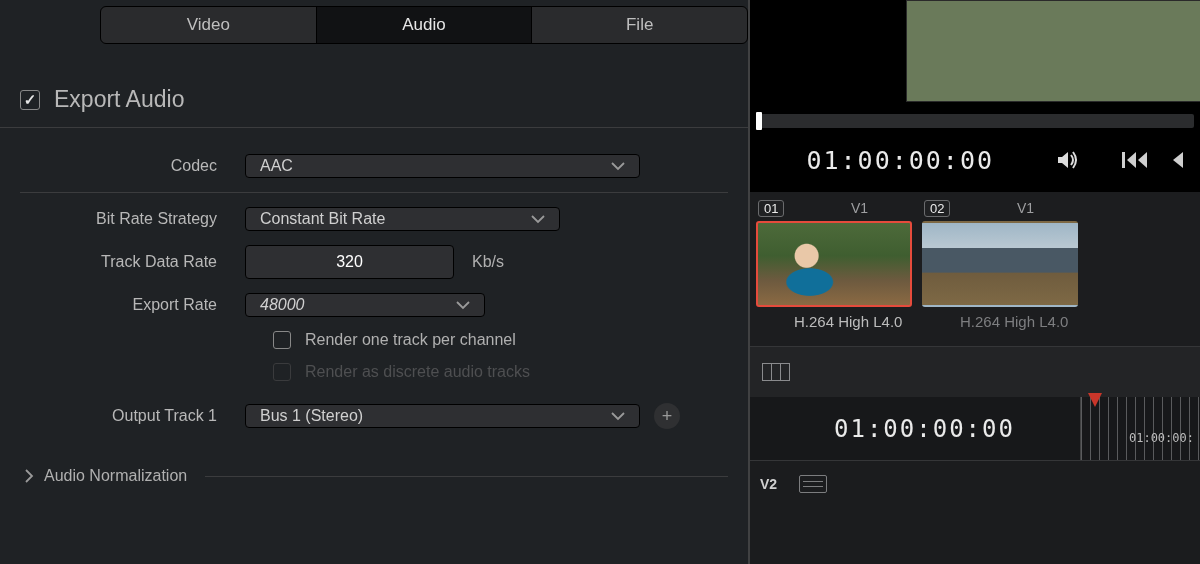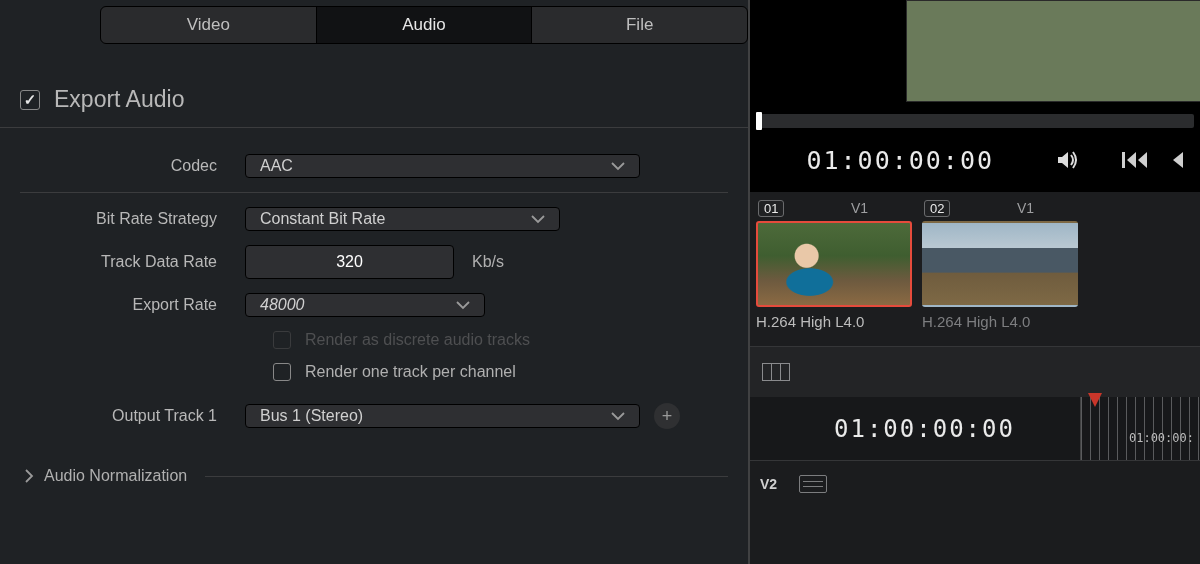--- a/index.html
+++ b/index.html
@@ -82,21 +82,21 @@
   .hiker{
     background:
       radial-gradient(circle at 32% 40%, #e9c8a8 0%, #e9c8a8 10%, transparent 11%),
       radial-gradient(ellipse at 34% 72%, #106f9a 0%, #106f9a 16%, transparent 17%),
       linear-gradient(180deg,#4d6a3a 0%, #3f5e30 40%, #6d5a3f 70%, #8b6a43 100%);
   }
   .truck{
     background:
       linear-gradient(180deg,#9fb6c6 0%, #b9c8d2 30%, #495864 31%, #495864 60%, #6f5c3e 61%, #7e6945 100%);
   }
-  .clip-label{margin-top:6px;font-size:15px;color:#bcbcbc;}
+  .clip-label{margin-top:6px;font-size:15px;color:#bcbcbc;margin-left:38px;}
   .clip.dim .clip-label{color:#7d7e80;}
 
   .timeline-strip{height:50px;background:#232426;display:flex;align-items:center;padding:0 12px;}
   .layout-icon{width:28px;height:18px;border:1px solid #8a8b8d;display:flex;}
   .layout-icon .c{flex:1;border-right:1px solid #8a8b8d;}
   .layout-icon .c:last-child{border-right:none;}
 
   .ruler-row{height:64px;background:#17181a;display:flex;align-items:center;position:relative;border-bottom:1px solid #353638;}
   .ruler-tc{font-family:ui-monospace,Menlo,monospace;font-size:24px;color:#eaeaea;letter-spacing:2px;margin-left:84px;}
   .ruler{position:absolute;right:0;top:0;bottom:0;width:120px;border-left:1px solid #404142;background:repeating-linear-gradient(90deg,#5a5b5d 0,#5a5b5d 1px,transparent 1px,transparent 9px);}
@@ -165,28 +165,28 @@
       <div class="select xs">
         <span>48000</span>
         <span class="caret">
           <svg width="14" height="10" viewBox="0 0 14 10">
               <path d="M1 2 L7 8 L13 2" stroke="#9a9a9a" stroke-width="1.8" fill="none"></path>
             </svg>
         </span>
       </div>
     </div>
 
+    <div class="sub-chk">
+      <div class="chk small"></div>
+      <span>Render one track per channel</span>
+    </div>
+
     <div class="sub-chk disabled">
       <div class="chk small disabled"></div>
       <span>Render as discrete audio tracks</span>
-    </div>
-
-    <div class="sub-chk">
-      <div class="chk small"></div>
-      <span>Render one track per channel</span>
     </div>
 
     <div class="field" style="margin-top:22px;">
       <div class="label">Output Track 1</div>
       <div class="select">
         <span>Bus 1 (Stereo)</span>
         <span class="caret">
           <svg width="14" height="10" viewBox="0 0 14 10">
               <path d="M1 2 L7 8 L13 2" stroke="#9a9a9a" stroke-width="1.8" fill="none"></path>
             </svg>

